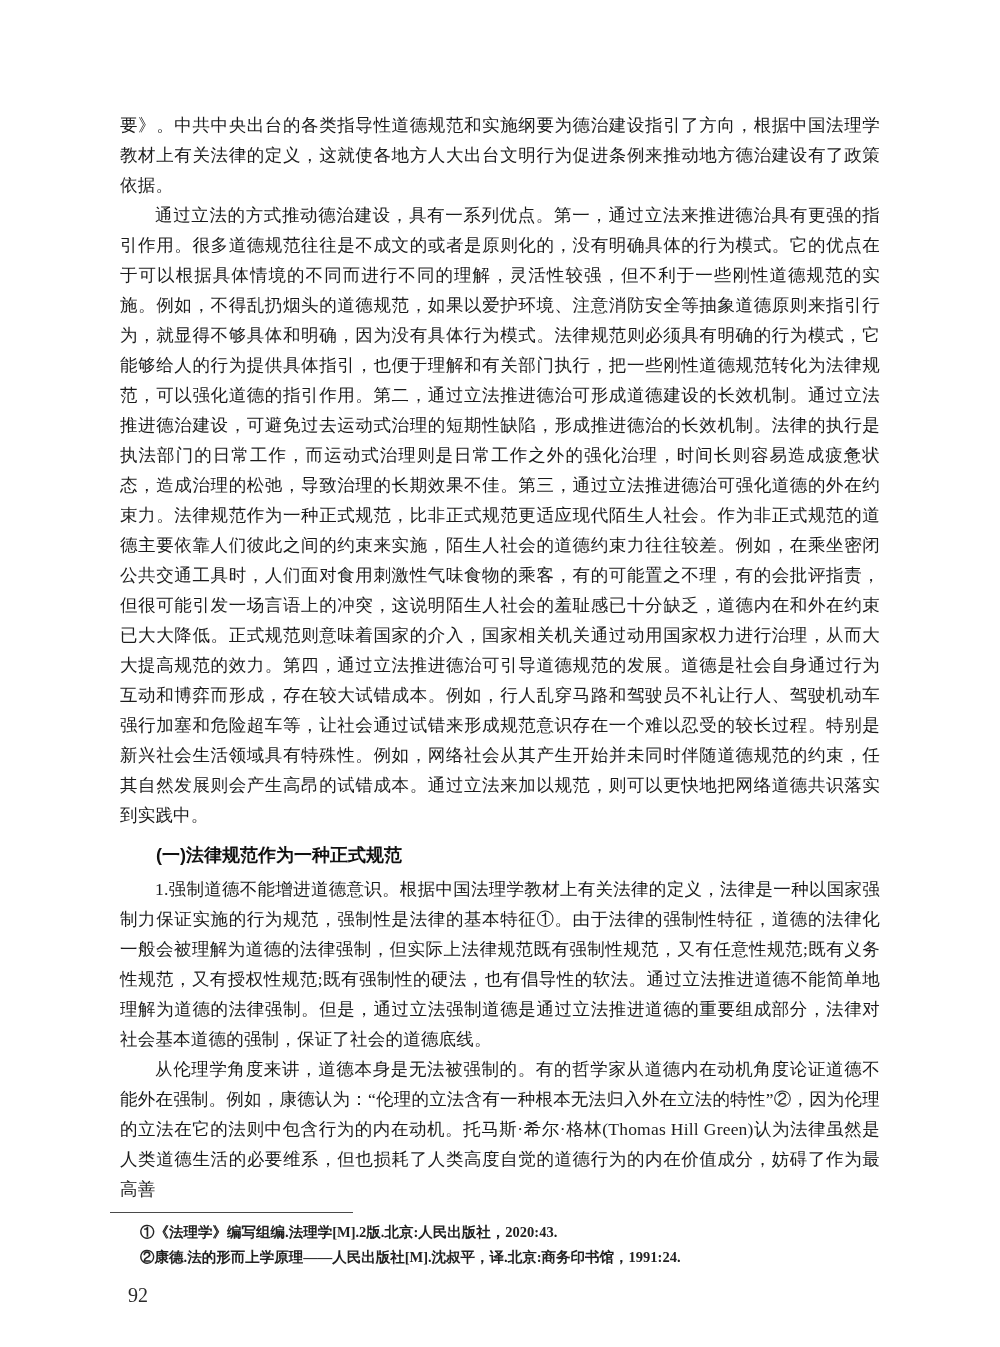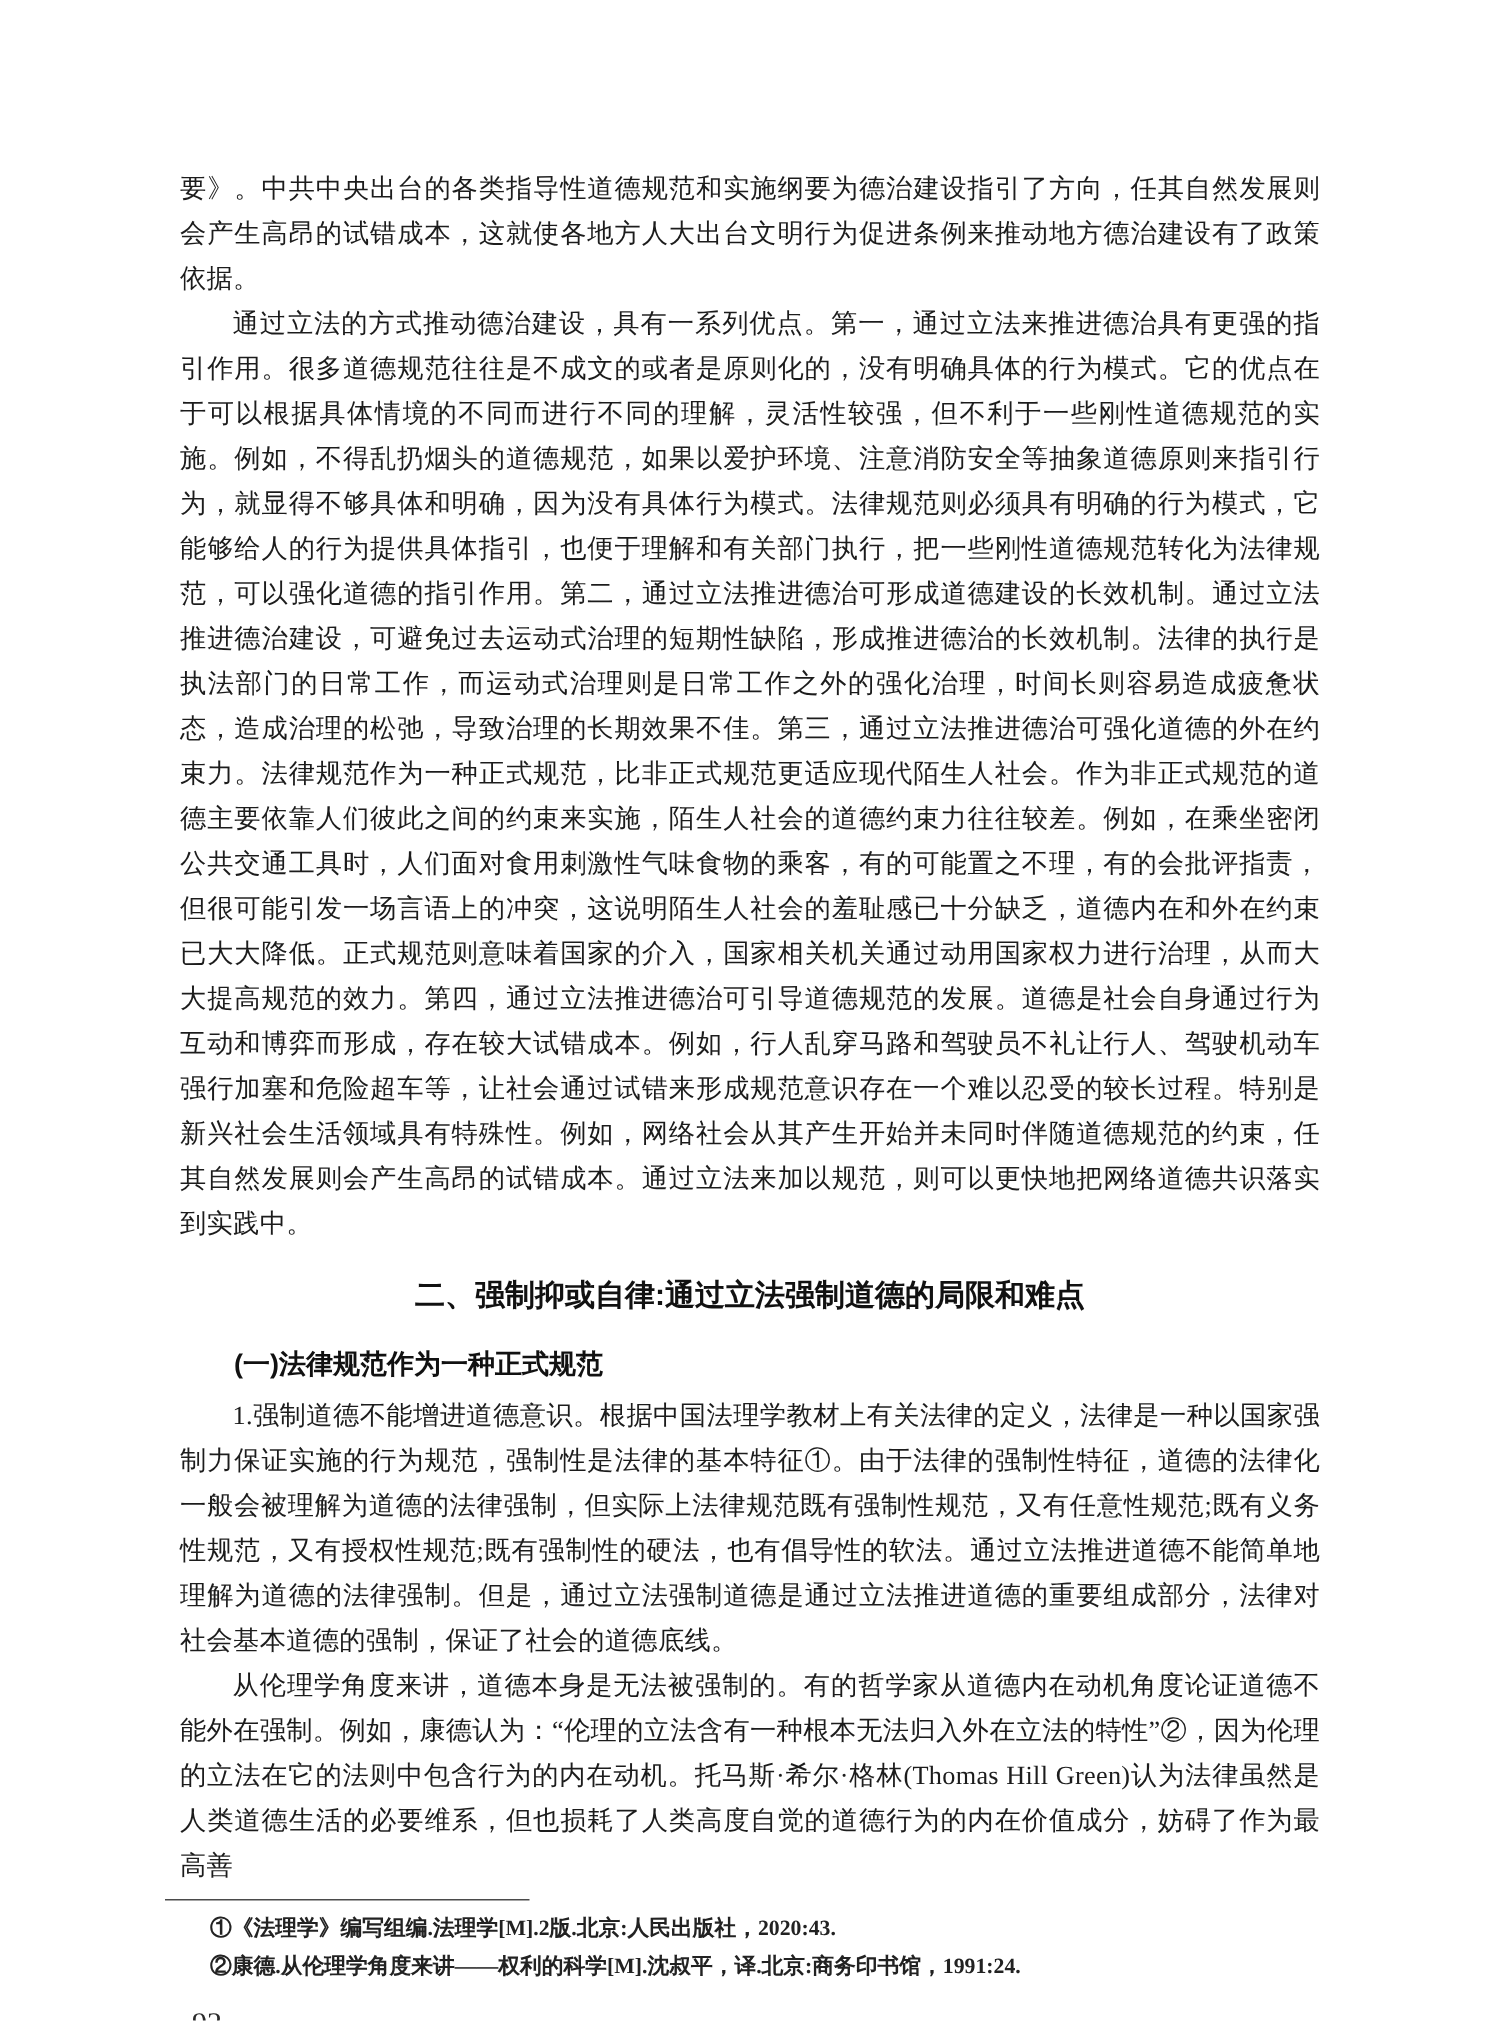--- a/index.html
+++ b/index.html
@@ -74,33 +74,32 @@
     margin-left: 8px;
     font-size: 20px;
     color: #2a2a2a;
   }
 </style>
 </head>
 <body>
 
 <div class="text-block">
 
-  <p class="body continuation">要》。中共中央出台的各类指导性道德规范和实施纲要为德治建设指引了方向，任其自然发展则会产生高昂的试错成本，这就使各地方人大出台文明行为促进条例来推动地方德治建设有了政策依据。</p>
+  <p class="body continuation">要》。中共中央出台的各类指导性道德规范和实施纲要为德治建设指引了方向，根据中国法理学教材上有关法律的定义，这就使各地方人大出台文明行为促进条例来推动地方德治建设有了政策依据。</p>
 
   <p class="body">通过立法的方式推动德治建设，具有一系列优点。第一，通过立法来推进德治具有更强的指引作用。很多道德规范往往是不成文的或者是原则化的，没有明确具体的行为模式。它的优点在于可以根据具体情境的不同而进行不同的理解，灵活性较强，但不利于一些刚性道德规范的实施。例如，不得乱扔烟头的道德规范，如果以爱护环境、注意消防安全等抽象道德原则来指引行为，就显得不够具体和明确，因为没有具体行为模式。法律规范则必须具有明确的行为模式，它能够给人的行为提供具体指引，也便于理解和有关部门执行，把一些刚性道德规范转化为法律规范，可以强化道德的指引作用。第二，通过立法推进德治可形成道德建设的长效机制。通过立法推进德治建设，可避免过去运动式治理的短期性缺陷，形成推进德治的长效机制。法律的执行是执法部门的日常工作，而运动式治理则是日常工作之外的强化治理，时间长则容易造成疲惫状态，造成治理的松弛，导致治理的长期效果不佳。第三，通过立法推进德治可强化道德的外在约束力。法律规范作为一种正式规范，比非正式规范更适应现代陌生人社会。作为非正式规范的道德主要依靠人们彼此之间的约束来实施，陌生人社会的道德约束力往往较差。例如，在乘坐密闭公共交通工具时，人们面对食用刺激性气味食物的乘客，有的可能置之不理，有的会批评指责，但很可能引发一场言语上的冲突，这说明陌生人社会的羞耻感已十分缺乏，道德内在和外在约束已大大降低。正式规范则意味着国家的介入，国家相关机关通过动用国家权力进行治理，从而大大提高规范的效力。第四，通过立法推进德治可引导道德规范的发展。道德是社会自身通过行为互动和博弈而形成，存在较大试错成本。例如，行人乱穿马路和驾驶员不礼让行人、驾驶机动车强行加塞和危险超车等，让社会通过试错来形成规范意识存在一个难以忍受的较长过程。特别是新兴社会生活领域具有特殊性。例如，网络社会从其产生开始并未同时伴随道德规范的约束，任其自然发展则会产生高昂的试错成本。通过立法来加以规范，则可以更快地把网络道德共识落实到实践中。</p>
 
-  <h2 class="section">二、强制抑或自律:通过立法强制道德的局限和难点</h2>
 
   <h3 class="subsection">(一)法律规范作为一种正式规范</h3>
 
   <p class="body">1.强制道德不能增进道德意识。根据中国法理学教材上有关法律的定义，法律是一种以国家强制力保证实施的行为规范，强制性是法律的基本特征①。由于法律的强制性特征，道德的法律化一般会被理解为道德的法律强制，但实际上法律规范既有强制性规范，又有任意性规范;既有义务性规范，又有授权性规范;既有强制性的硬法，也有倡导性的软法。通过立法推进道德不能简单地理解为道德的法律强制。但是，通过立法强制道德是通过立法推进道德的重要组成部分，法律对社会基本道德的强制，保证了社会的道德底线。</p>
 
   <p class="body">从伦理学角度来讲，道德本身是无法被强制的。有的哲学家从道德内在动机角度论证道德不能外在强制。例如，康德认为：“伦理的立法含有一种根本无法归入外在立法的特性”②，因为伦理的立法在它的法则中包含行为的内在动机。托马斯·希尔·格林(Thomas Hill Green)认为法律虽然是人类道德生活的必要维系，但也损耗了人类高度自觉的道德行为的内在价值成分，妨碍了作为最高善</p>
 
   <div class="footnotes">
     <hr class="footnote-divider">
     <p class="footnote">①《法理学》编写组编.法理学[M].2版.北京:人民出版社，2020:43.</p>
-    <p class="footnote">②康德.从伦理学角度来讲——权利的科学[M].沈叔平，译.北京:商务印书馆，1991:24.</p>
+    <p class="footnote">②康德.法的形而上学原理——人民出版社[M].沈叔平，译.北京:商务印书馆，1991:24.</p>
   </div>
 
   <div class="page-number">92</div>
 
 </div>
 
 </body></html>

